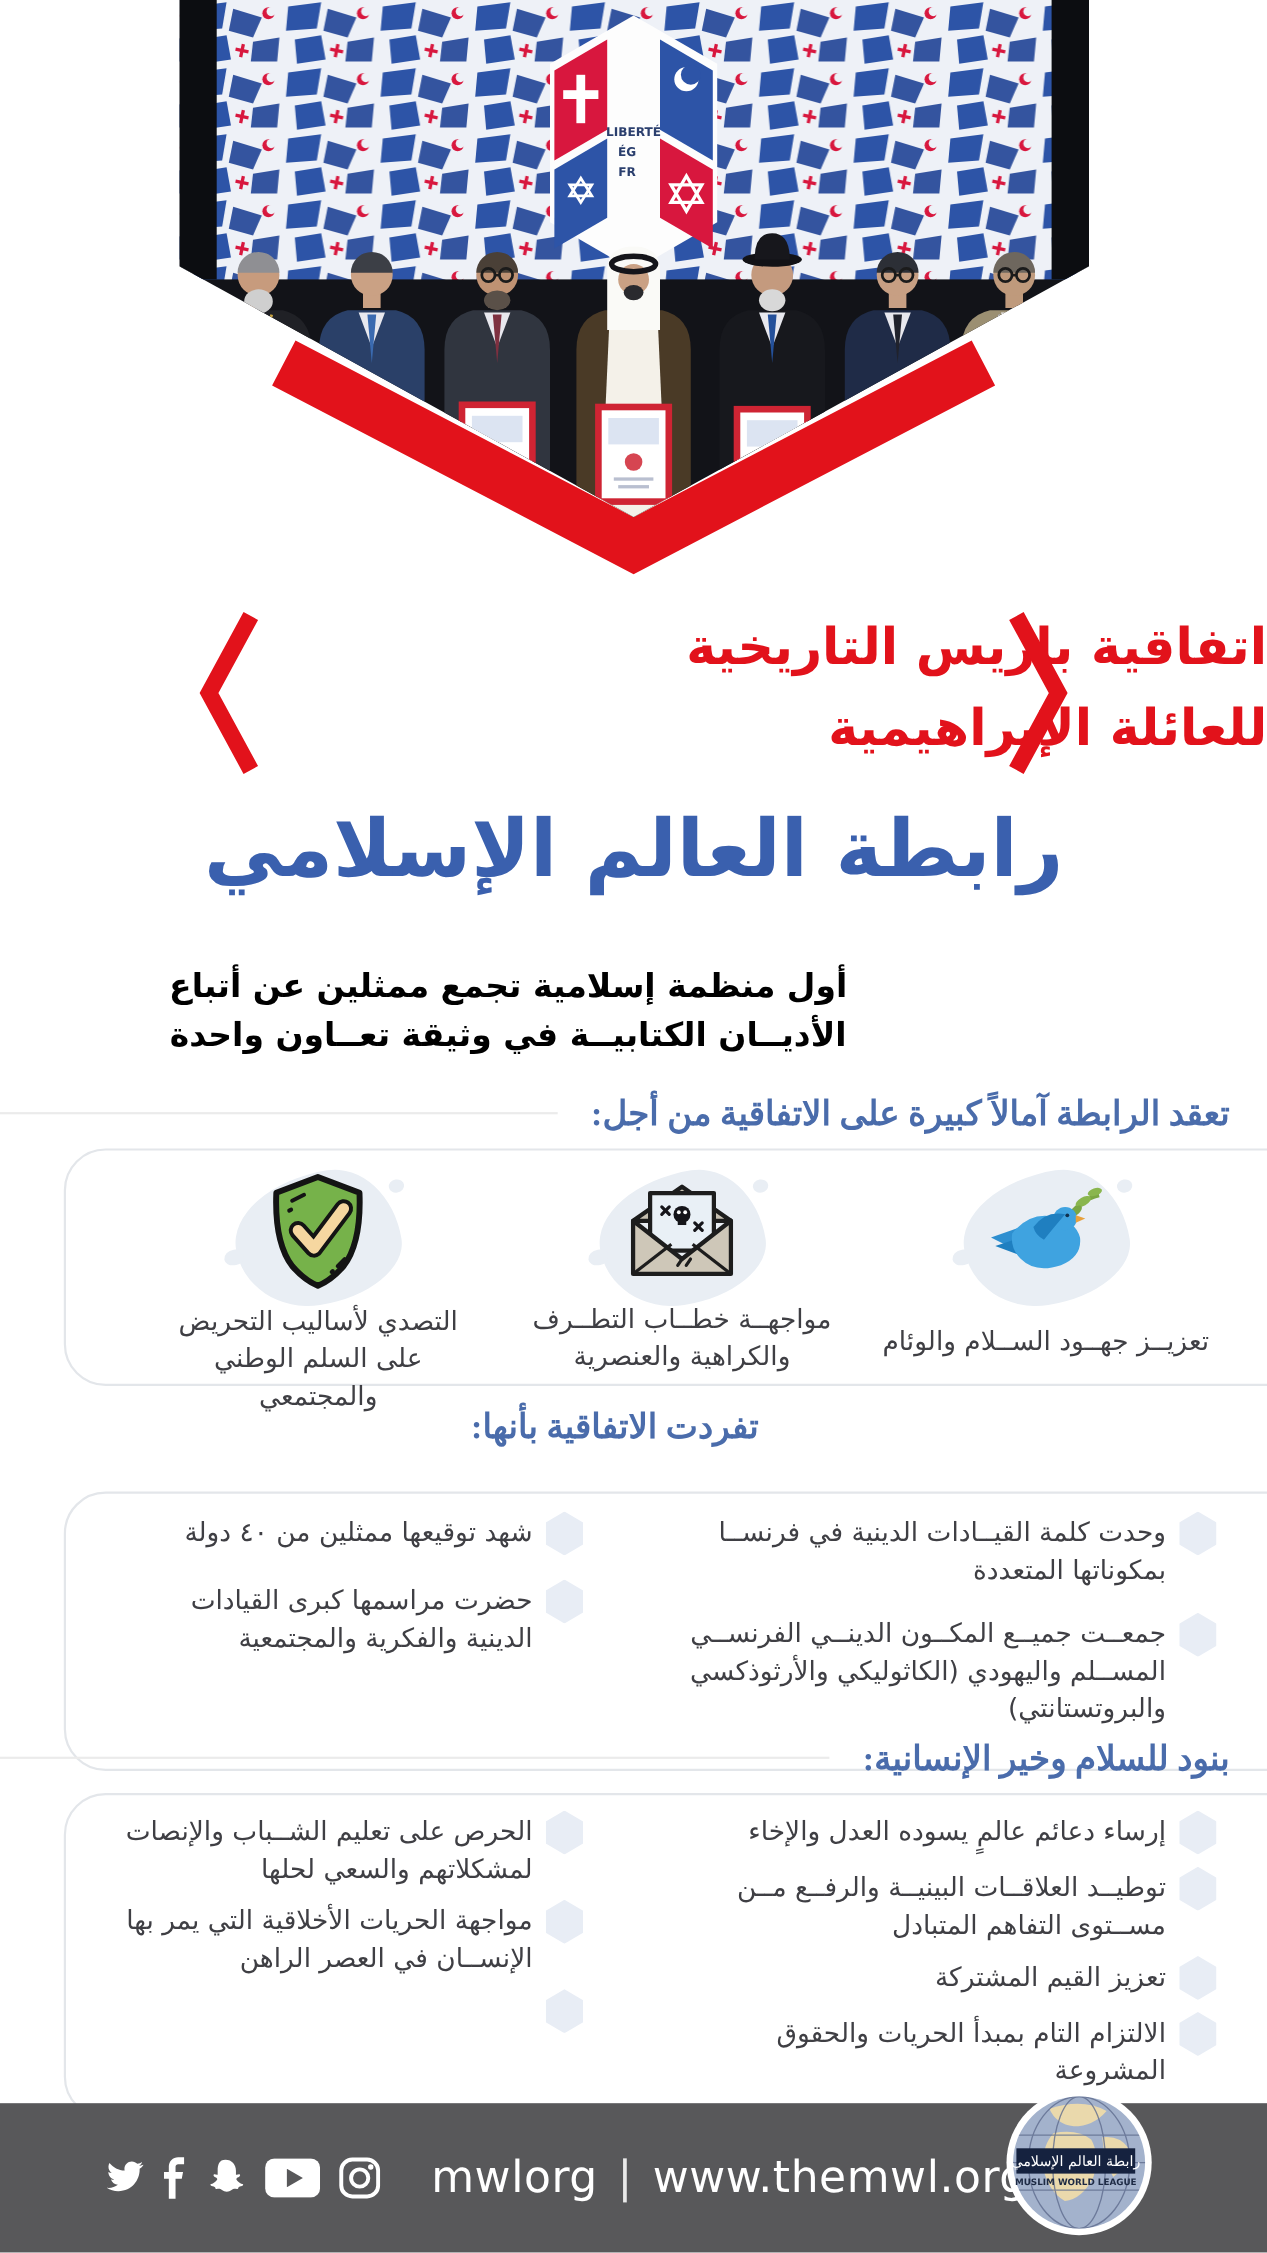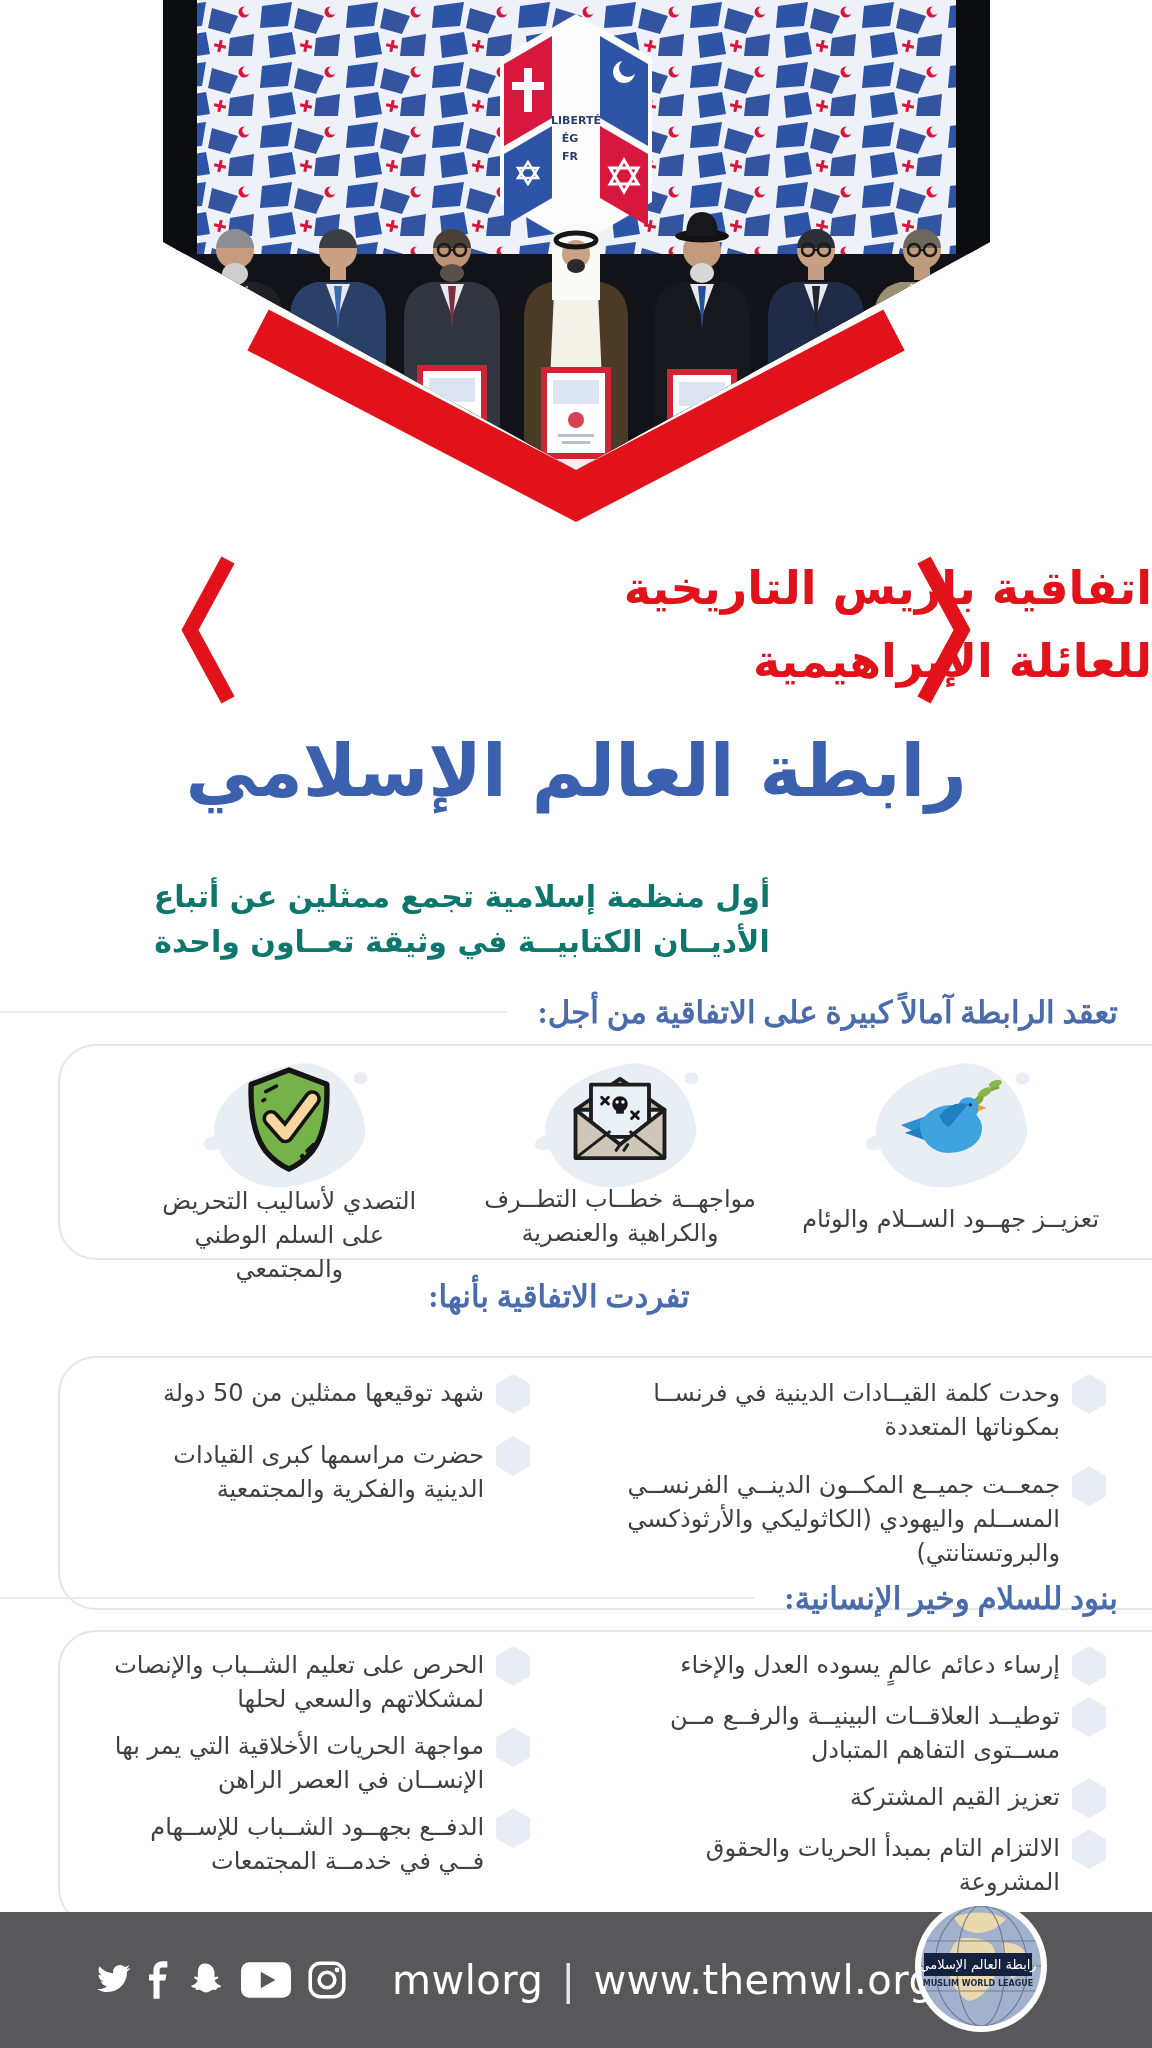--- a/index.html
+++ b/index.html
@@ -14,21 +14,21 @@
   .title-text{position:absolute;left:0;top:6px;width:1152px;text-align:right;direction:rtl;
               color:#e2121b;font-weight:bold;font-size:46px;line-height:1.58;}
   .bracket{position:absolute;top:8px;width:62px;height:152px;}
   .bracket.left{left:176px;}
   .bracket.right{left:914px;}
 
   
   .calligraphy{position:absolute;top:726px;left:0;width:1152px;text-align:center;direction:rtl;
                color:#3a60ae;font-weight:bold;font-size:72px;line-height:1.25;}
   .tagline{position:absolute;top:874px;left:0;width:924px;text-align:center;direction:rtl;
-           color:#0f766e;font-weight:bold;font-size:30px;line-height:1.5;}
+           color:#000000;font-weight:bold;font-size:30px;line-height:1.5;}
 
   
   .sec{position:absolute;left:0;width:1152px;height:52px;display:flex;align-items:center;}
   .sec .h-line{flex:1;height:2px;background:#ebebeb;margin-right:30px;}
   .sec h2{margin:0;padding-right:34px;direction:rtl;color:#4a6cab;font-size:31px;font-weight:bold;white-space:nowrap;font-family:Liberation Serif, serif;}
   .sec1{top:986px;} .sec2{top:1263px;flex-direction:column;} .sec3{top:1572px;}
 
   
   .card{position:absolute;left:58px;right:-44px;background:#fff;border:2px solid #e3e6ea;
         border-radius:38px;box-sizing:border-box;direction:rtl;}
@@ -330,21 +330,21 @@
         <p>وحدت كلمة القيــادات الدينية في فرنســا بمكوناتها المتعددة</p>
       </div>
       <div class="b-item">
         <span class="hex"></span>
         <p>جمعــت جميــع المكــون الدينــي الفرنســي المســلم واليهودي (الكاثوليكي والأرثوذكسي والبروتستانتي)</p>
       </div>
     </div>
     <div class="col-l">
       <div class="b-item">
         <span class="hex"></span>
-        <p>شهد توقيعها ممثلين من 50 دولة</p>
+        <p>شهد توقيعها ممثلين من ٤٠ دولة</p>
       </div>
       <div class="b-item">
         <span class="hex"></span>
         <p>حضرت مراسمها كبرى القيادات الدينية والفكرية والمجتمعية</p>
       </div>
     </div>
   </div>
 
   <div class="sec sec3">
     <span class="h-line"></span>
@@ -374,21 +374,20 @@
       <div class="b-item">
         <span class="hex"></span>
         <p>الحرص على تعليم الشــباب والإنصات لمشكلاتهم والسعي لحلها</p>
       </div>
       <div class="b-item">
         <span class="hex"></span>
         <p>مواجهة الحريات الأخلاقية التي يمر بها الإنســان في العصر الراهن</p>
       </div>
       <div class="b-item">
         <span class="hex"></span>
-        <p>الدفــع بجهــود الشــباب للإســهام فــي في خدمــة المجتمعات</p>
       </div>
     </div>
   </div>
 
   <div class="footer">
     <div class="social">
       <svg width="38" height="32" viewBox="0 0 32 28">
         <path fill="#fff" d="M31 3.4c-1.1.5-2.2.8-3.4 1 1.2-.7 2.2-1.9 2.6-3.2-1.2.7-2.4 1.2-3.8 1.5C25.3 1.5 23.7.8 22 .8c-3.3 0-5.9 2.7-5.9 5.9 0 .5.1.9.2 1.4-4.9-.2-9.2-2.6-12.1-6.1-.5.9-.8 1.9-.8 3 0 2.1 1 3.9 2.6 4.9-1 0-1.9-.3-2.7-.7v.1c0 2.9 2 5.3 4.7 5.8-.5.1-1 .2-1.5.2-.4 0-.8 0-1.1-.1.8 2.4 3 4.1 5.5 4.2-2 1.6-4.6 2.5-7.4 2.5-.5 0-1 0-1.5-.1 2.7 1.7 5.8 2.7 9.2 2.7 11 0 17-9.1 17-17v-.8c1.2-.8 2.2-1.9 3-3.1z"></path>
       </svg>
       <svg width="20" height="38" viewBox="0 0 17 32">

